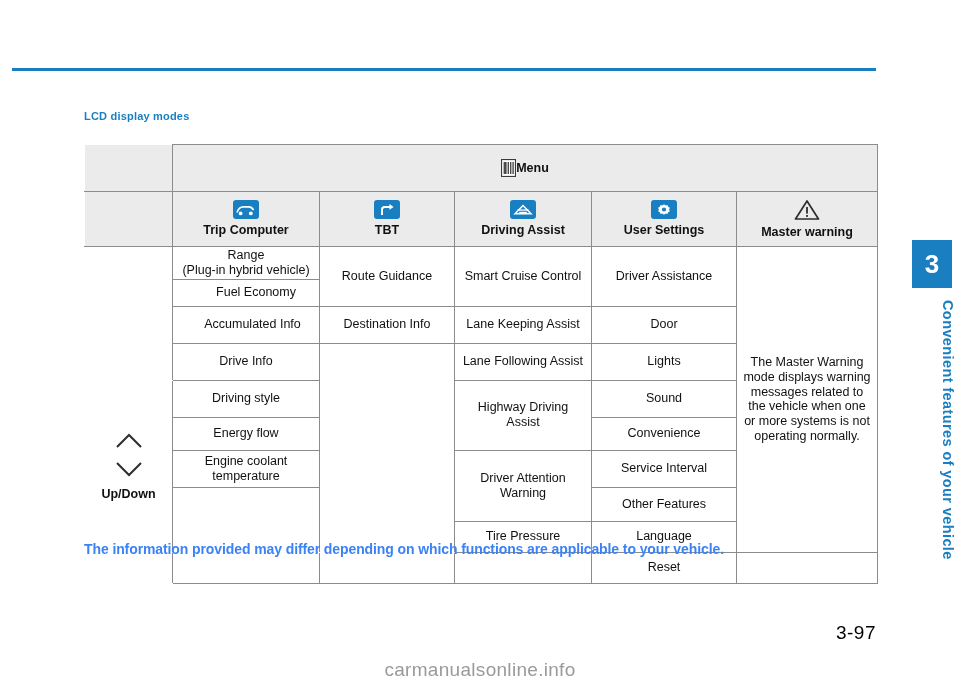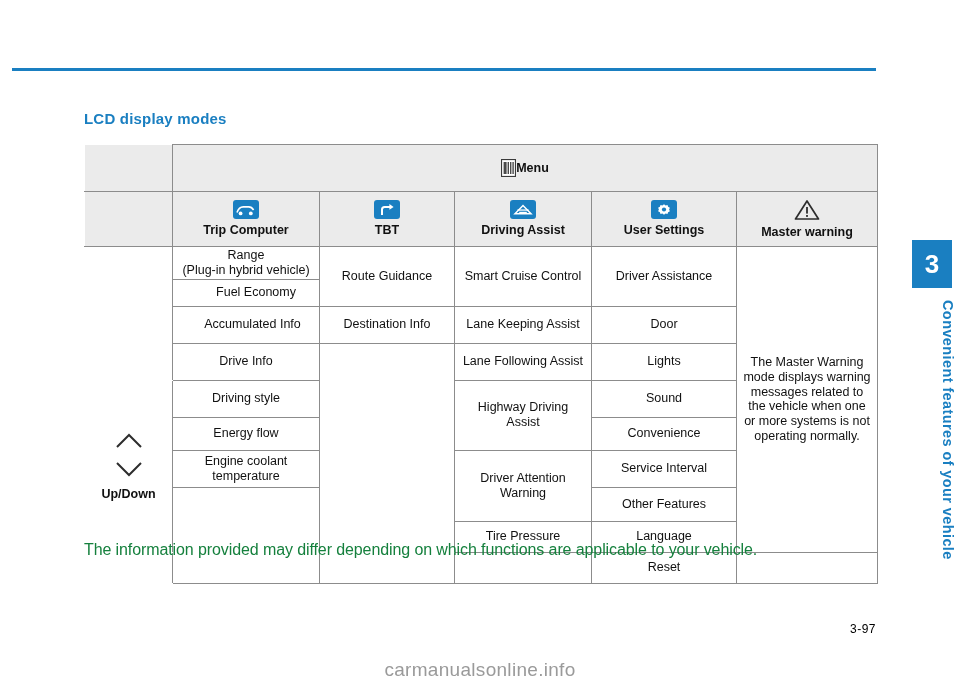--- a/index.html
+++ b/index.html
@@ -55,21 +55,21 @@
     display: flex;
     align-items: flex-start;
     justify-content: flex-start;
   }
 
   
   .page-number {
     position: absolute;
     right: 84px;
     top: 622px;
-    font-size: 12px;
+    font-size: 19px;
     color: #000;
     font-weight: normal;
     letter-spacing: 0.5px;
     margin-left: 32px;
   }
 
   
   .watermark {
     position: absolute;
     left: 0;
@@ -79,21 +79,21 @@
     font-size: 19px;
     color: #9a9a9a;
     letter-spacing: 0.3px;
   }
 
   
   .heading {
     position: absolute;
     left: 84px;
     top: 110px;
-    font-size: 15px;
+    font-size: 11px;
     font-weight: bold;
     color: #1a7fc1;
     letter-spacing: 0.2px;
   }
 
   
   .table-wrap {
     position: absolute;
     left: 84px;
     top: 144px;
@@ -161,23 +161,23 @@
     text-align: left;
     font-size: 12.5px;
     line-height: 1.33;
     padding: 4px 6px;
     vertical-align: middle;
   }
   .note {
     position: absolute;
     left: 84px;
     top: 541px;
-    font-size: 16px;
-    font-weight: normal;
-    color: #15803d;
+    font-size: 14px;
+    font-weight: bold;
+    color: #3b82f6;
     letter-spacing: -0.1px;
   }
   .blue-icon { fill: #1a7fc1; }
 </style>
 </head>
 <body>
 
 <div class="top-rule"></div>
 
 <div class="heading">LCD display modes</div>

